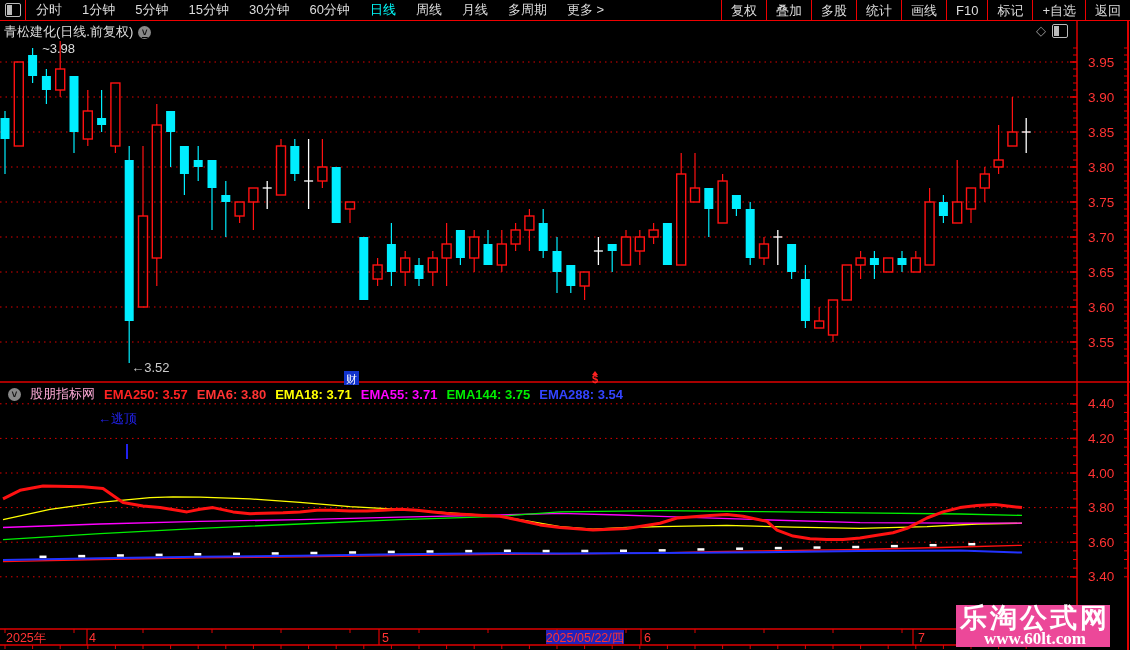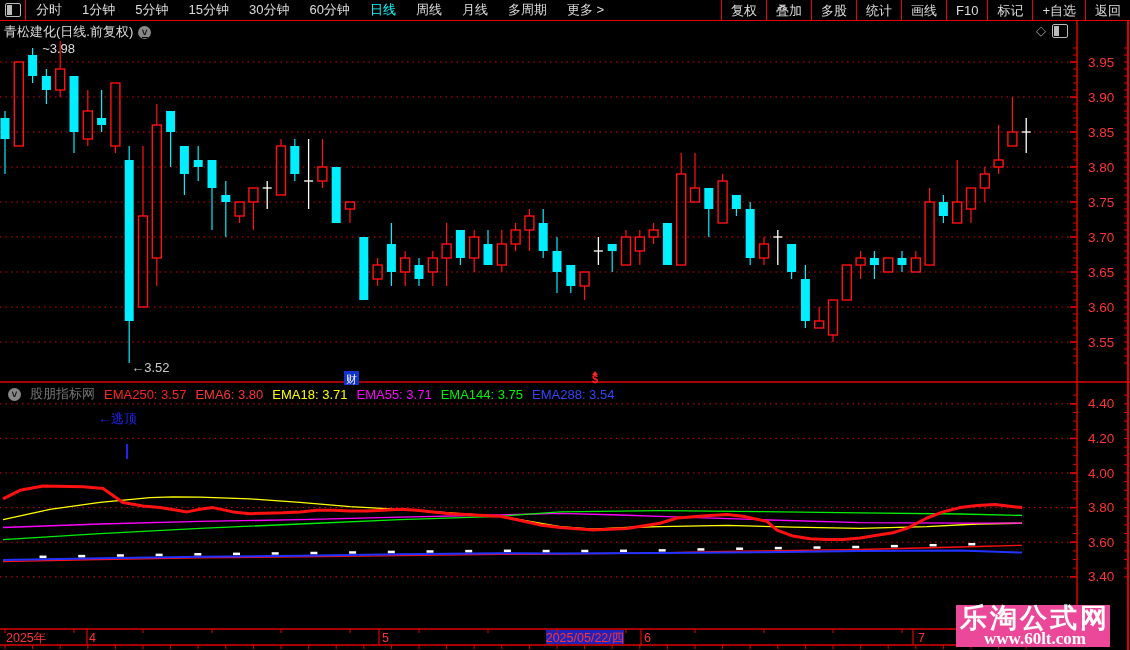--- a/index.html
+++ b/index.html
@@ -20,22 +20,22 @@
     border-left:1px solid #e00;box-sizing:border-box;white-space:nowrap;}
   
   #title-row{position:absolute;left:4px;top:23px;display:flex;align-items:center;z-index:4;text-decoration:underline;}
   #title-row .ttl{color:#ddd;font-size:13px;}
   .chev-circle{display:inline-block;width:13px;height:13px;border-radius:50%;background:#888;color:#111;
     font-size:10px;line-height:13px;text-align:center;margin-left:5px;font-weight:bold;}
   #title-icons{position:absolute;left:1036px;top:23px;display:flex;gap:6px;align-items:center;z-index:4;}
   .diamond-icon{color:#999;font-size:13px;}
   
   #legend-row{position:absolute;left:3px;top:385px;display:flex;align-items:center;gap:9px;z-index:4;}
-  #legend-row .src{color:#737373;font-size:13px;}
-  #legend-row .ema{font-size:13px;white-space:nowrap;}
+  #legend-row .src{color:#f9a8d4;font-size:13px;}
+  #legend-row .ema{font-size:13px;white-space:nowrap;font-weight:bold;}
   
   #watermark{position:absolute;right:20px;bottom:3px;text-align:center;z-index:6;background:#ec4899;padding-left:4px;}
   #watermark .w1{color:#fff;font-size:27px;font-weight:bold;letter-spacing:3px;line-height:26px;}
   #watermark .w2{color:#fff;font-size:17px;font-weight:bold;font-family:"Liberation Serif",serif;line-height:16px;}
   svg{position:absolute;left:0;top:0;z-index:1;}
   svg text{font-family:"Liberation Sans",sans-serif;}
 </style>
 </head>
 <body>
 

